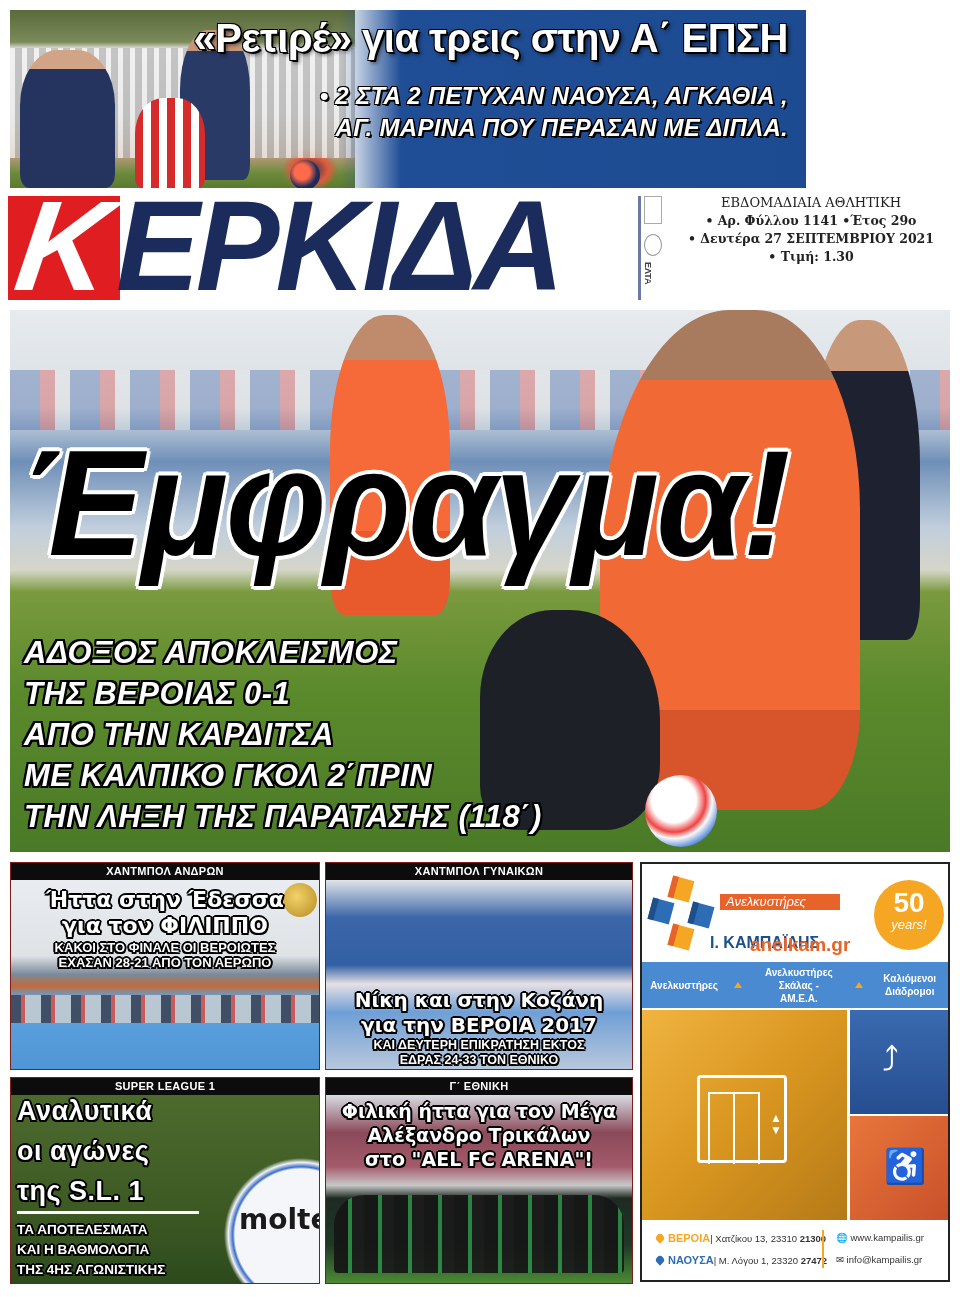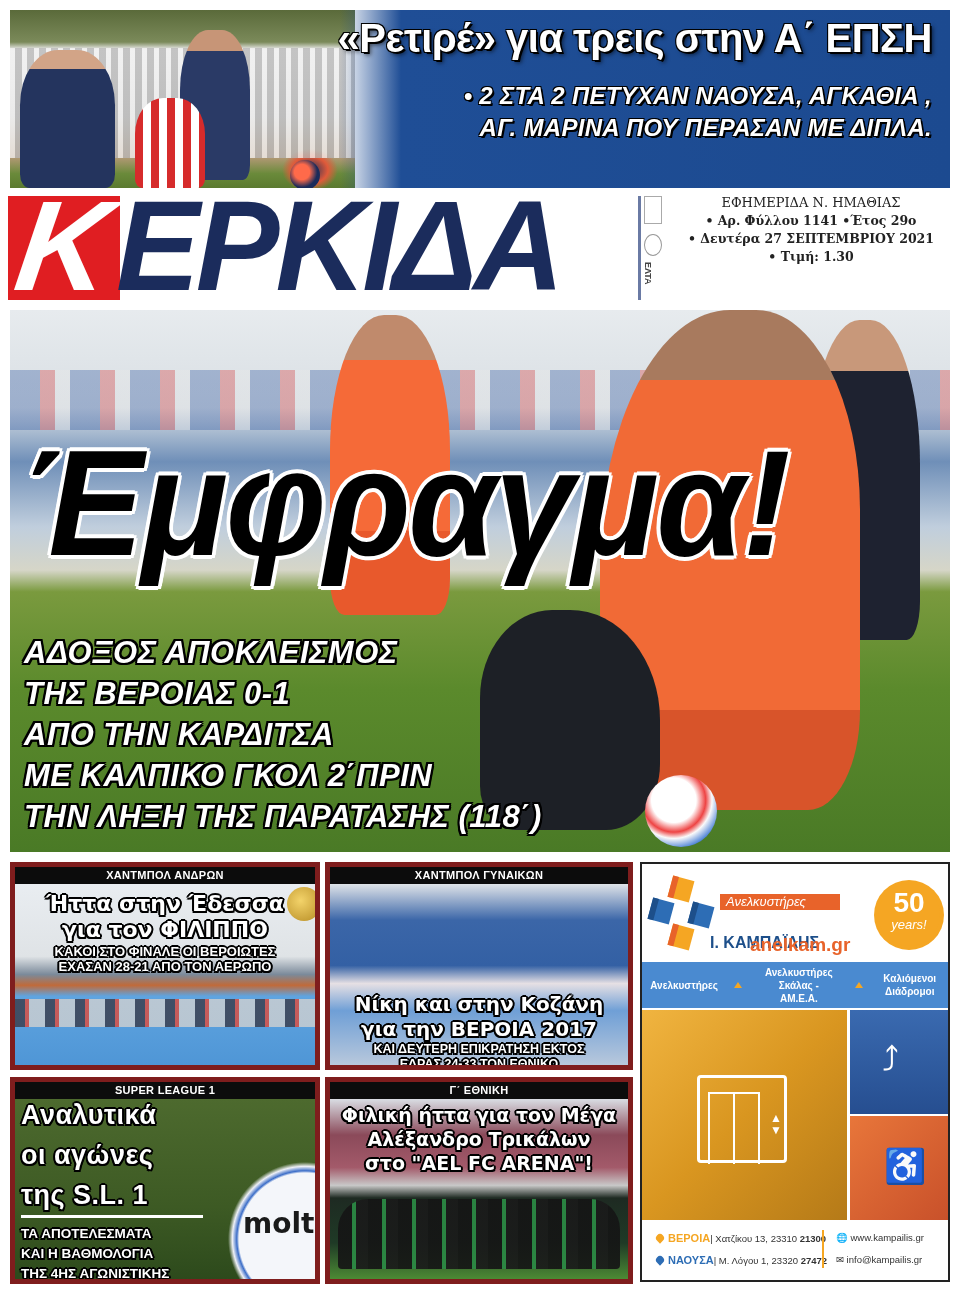--- a/index.html
+++ b/index.html
@@ -1,19 +1,19 @@
 <!DOCTYPE html>
 <html><head>
 <meta charset="utf-8">
 <style>
   * { box-sizing: border-box; margin: 0; padding: 0; }
   body { width: 960px; height: 1297px; background: #ffffff; font-family: "Liberation Sans", sans-serif; position: relative; overflow: hidden; }
 
   
-  .top-banner { position: absolute; left: 10px; top: 10px; width: 940px; height: 178px; overflow: hidden; padding-left: 20px; }
+  .top-banner { position: absolute; left: 10px; top: 10px; width: 796px; height: 178px; overflow: hidden; padding-left: 20px; }
   .top-photo { position: absolute; left: 0; top: 0; width: 345px; height: 178px;
     background:
       radial-gradient(ellipse 40px 30px at 300px 160px, #1c2c55 0%, #e05a3a 45%, transparent 70%),
       linear-gradient(180deg, #5a6a3a 0%, #7b8a5a 18%, #e8e8e8 22%, #cfcfcf 60%, #b89a7a 82%, #6a8a3a 92%, #5b7a30 100%);
   }
   .top-photo .fence { position: absolute; left: 0; top: 38px; width: 345px; height: 110px;
     background: repeating-linear-gradient(90deg, #f4f4f4 0 5px, #b8b8b8 5px 12px); opacity: .75; }
   .top-photo .player { position: absolute; border-radius: 40% 40% 10% 10%; }
   .top-photo .p1 { left: 10px; top: 40px; width: 95px; height: 138px; background: linear-gradient(180deg,#d2a487 0 14%, #24345e 14% 100%); }
   .top-photo .p2 { left: 170px; top: 20px; width: 70px; height: 150px; background: linear-gradient(180deg,#c79577 0 14%, #2a3a66 14% 100%); }
@@ -54,21 +54,21 @@
   .hero .pl.d { left: 470px; top: 300px; width: 180px; height: 220px; background: #1d2026; border-radius: 40% 50% 30% 20%; }
   .hero .ball { position: absolute; left: 635px; top: 465px; width: 72px; height: 72px; border-radius: 50%; background: radial-gradient(circle at 40% 35%, #ffffff 0 35%, #e44 50%, #fafafa 60%, #2a6ad0 80%); }
   .hero-title { position: absolute; left: 12px; top: 118px; font-size: 150px; font-weight: bold; font-style: italic; color: #000; line-height: 1;
     letter-spacing: -2px; white-space: nowrap;
     text-shadow: 4px 0 0 #fff, -4px 0 0 #fff, 0 4px 0 #fff, 0 -4px 0 #fff, 3px 3px 0 #fff, -3px -3px 0 #fff, 3px -3px 0 #fff, -3px 3px 0 #fff; transform: scaleX(0.95); transform-origin: left; }
   .hero-sub { position: absolute; left: 14px; top: 322px; }
   .hero-sub div { font-size: 31px; font-weight: bold; font-style: italic; color: #fff; line-height: 41px; white-space: nowrap;
     text-shadow: 2px 2px 0 #000, -2px -2px 0 #000, 2px -2px 0 #000, -2px 2px 0 #000, 0 2px 0 #000, 2px 0 0 #000, 0 -2px 0 #000, -2px 0 0 #000; letter-spacing: 0.5px; }
 
   
-  .card { position: absolute; overflow: hidden; border: 5px solid #7f1d1d; }
+  .card { position: absolute; overflow: hidden; border: 1px solid #7f1d1d; }
   .card-label { position: absolute; left: 0; top: 0; width: 100%; height: 17px; background: #0c0c0c; color: #fff; font-size: 11px; font-weight: bold; text-align: center; line-height: 17px; letter-spacing: 0.3px; }
   .card-photo { position: absolute; left: 0; top: 17px; width: 100%; bottom: 0; }
   .outlined { color: #fff; font-weight: bold; text-align: center; white-space: nowrap;
     text-shadow: 1.5px 1.5px 0 #000, -1.5px -1.5px 0 #000, 1.5px -1.5px 0 #000, -1.5px 1.5px 0 #000, 0 2px 0 #000, 2px 0 0 #000, 0 -2px 0 #000, -2px 0 0 #000; }
 
   .c1 { left: 10px; top: 862px; width: 310px; height: 208px; }
   .c1 .card-photo { background: linear-gradient(180deg, #e9edf1 0%, #dfe3e6 40%, #7b8a9a 50%, #c06a3a 56%, #5fa4e0 62%, #4f96d6 100%); }
   .c2 { left: 325px; top: 862px; width: 308px; height: 208px; }
   .c2 .card-photo { background: linear-gradient(180deg, #dfe3e8 0%, #3b66a8 20%, #3360a4 45%, #e6e0e4 55%, #6f9fd6 70%, #b8c8dc 100%); }
   .c3 { left: 10px; top: 1077px; width: 310px; height: 207px; }
@@ -161,21 +161,21 @@
       <span>Κ</span>
     </div>
     <div class="logo-rest">ΕΡΚΙΔΑ</div>
   </div>
   <div class="stamp">
     <div class="s1"></div>
     <div class="s2"></div>
     <div class="s3">ΕΛΤΑ</div>
   </div>
   <div class="issue-info">
-    <div class="line">ΕΦΗΜΕΡΙΔΑ Ν. ΗΜΑΘΙΑΣ</div>
+    <div class="line">ΕΒΔΟΜΑΔΙΑΙΑ ΑΘΛΗΤΙΚΗ</div>
     <div class="line small">• Αρ. Φύλλου 1141 •Έτος 29ο</div>
     <div class="line small">• Δευτέρα 27 ΣΕΠΤΕΜΒΡΙΟΥ 2021</div>
     <div class="line small">• Τιμή: 1.30</div>
   </div>
 </div>
 
 <div class="hero">
   <div class="stand"></div>
   <div class="pl a"></div>
   <div class="pl c"></div>

